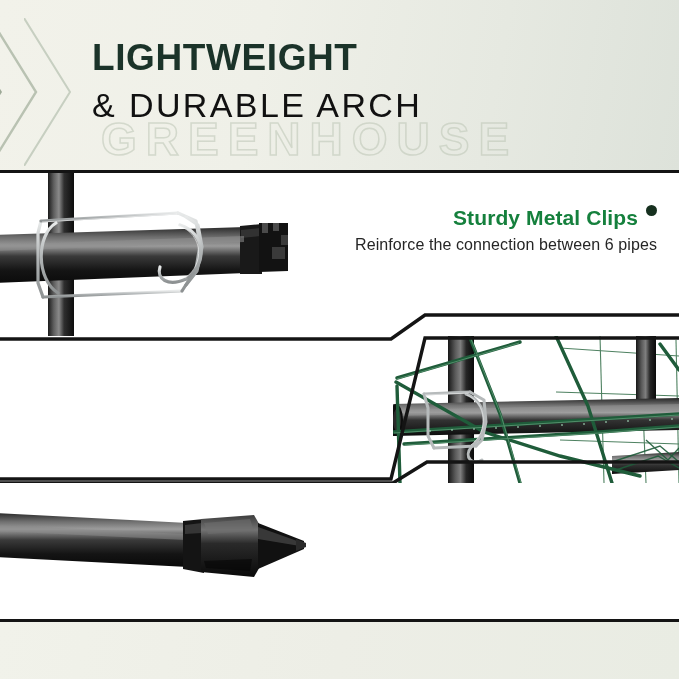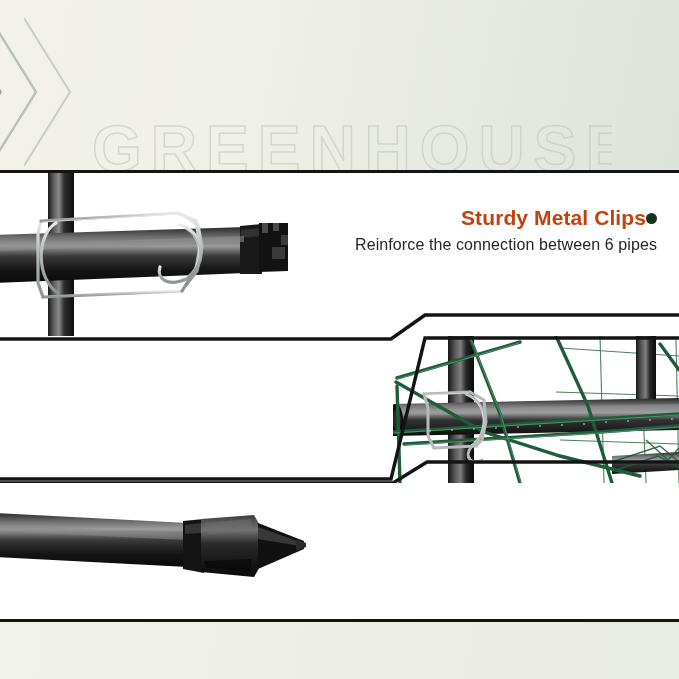--- a/index.html
+++ b/index.html
@@ -16,22 +16,22 @@
     position:absolute;left:0;top:0;width:679px;height:173px;
     background:linear-gradient(100deg,#f2f2ea 0%,#eff0e8 38%,#e6e9e1 72%,#dde2da 100%);
     overflow:hidden;
   }
   .header:after{
     content:"";position:absolute;left:0;bottom:0;width:100%;height:3px;
     background:#141414;
   }
   
   .watermark{
-    position:absolute;left:92px;top:112px;width:520px;height:60px;
-    font-size:64px;font-weight:700;letter-spacing:9px;
+    position:absolute;left:101px;top:112px;width:520px;height:60px;
+    font-size:46px;font-weight:700;letter-spacing:9px;
     color:transparent;
     -webkit-text-stroke:1.5px rgba(188,196,180,.55);
     white-space:nowrap;overflow:hidden;pointer-events:none;
     font-family:"Liberation Sans", sans-serif;
   }
   
   .chevrons{position:absolute;left:-44px;top:18px;width:150px;height:148px;}
   .chev{position:absolute;top:0;width:74px;height:148px;}
   .chev svg{display:block;width:74px;height:148px;}
   .c1{left:0;}
@@ -71,22 +71,22 @@
   
   .panel-legs{top:310px;height:139px;}
 
   
   .photo{position:absolute;inset:0;overflow:hidden;}
   .photo svg{position:absolute;left:0;top:0;}
 
   
   .callout{position:absolute;white-space:nowrap;}
   .callout .head{
-    font-size:21px;font-weight:700;color:#c2410c;letter-spacing:.1px;
-    line-height:26px;display:flex;align-items:center;gap:0;
+    font-size:21px;font-weight:700;color:#15803d;letter-spacing:.1px;
+    line-height:26px;display:flex;gap:8px;
   }
   .callout .sub{
     font-size:16px;font-weight:400;color:#262626;letter-spacing:.1px;
     line-height:22px;margin-top:3px;
   }
   .dot{
     width:11px;height:11px;border-radius:50%;background:#16301f;
     display:inline-block;flex:none;
   }
   .callout.right{right:22px;text-align:right;}
@@ -114,20 +114,24 @@
       </div>
       <div class="chev c3">
         <svg viewBox="0 0 74 148" xmlns="http://www.w3.org/2000/svg">
           <path d="M0 0 L46 74 L0 148" fill="none" stroke="#c7cfc1" stroke-width="2"></path>
         </svg>
       </div>
     </div>
 
     <div class="watermark">GREENHOUSE</div>
 
+    <div class="title-wrap">
+      <div class="title-1">LIGHTWEIGHT</div>
+      <div class="title-2">&amp; DURABLE ARCH</div>
+    </div>
   </div>
 
   <div class="content">
 
     <div class="panel panel-clips">
       <div class="photo">
         <svg width="679" height="163" viewBox="0 0 679 163" xmlns="http://www.w3.org/2000/svg">
           <defs>
             <linearGradient id="pipeH1" x1="0" y1="0" x2="0" y2="1">
               <stop offset="0%" stop-color="#2a2a2a"></stop>

